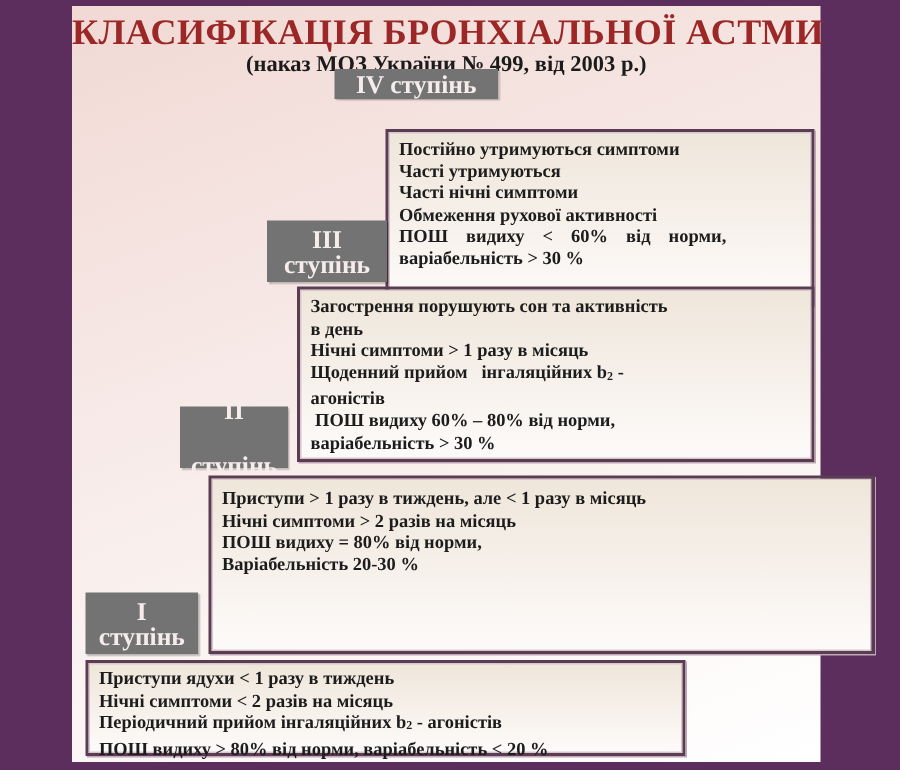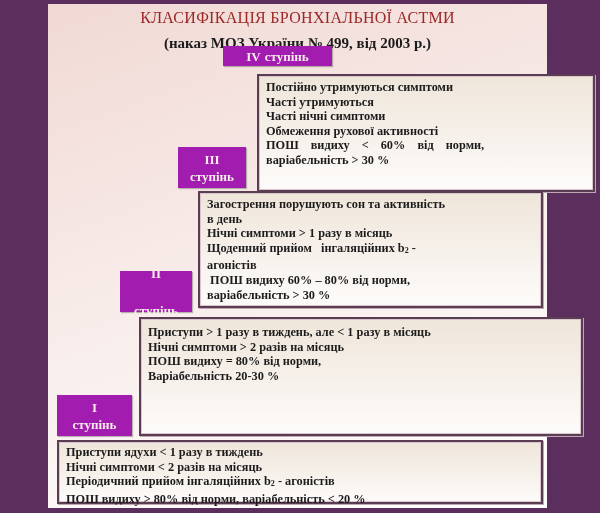--- a/index.html
+++ b/index.html
@@ -8,30 +8,30 @@
     background:#5b2e5e;
     position:relative;
     font-family:"Liberation Serif","DejaVu Serif",serif;
   }
   .slide {
     position:absolute; left:48px; top:4px; width:499px; height:504px;
     background:linear-gradient(160deg,#f1d9d4 0%,#f6e7e4 35%,#fbf5f3 70%,#ffffff 100%);
   }
   .title {
     position:absolute; left:0; width:100%; top:5px; text-align:center;
-    color:#9b2727; font-weight:normal; font-size:16px; letter-spacing:0.3px;
+    color:#9b2727; font-weight:bold; font-size:24px; letter-spacing:0.3px;
     white-space:nowrap;
   }
   .subtitle {
     position:absolute; left:0; width:100%; top:31px; text-align:center;
     color:#1b1b1b; font-weight:bold; font-size:15px; white-space:nowrap;
   }
   .label {
-    position:absolute; background:#a21caf; color:#f7ecec;
-    font-weight:bold; font-size:13px; text-align:center;
+    position:absolute; background:#737373; color:#f7ecec;
+    font-weight:bold; font-size:17px; text-align:center;
     display:flex; flex-direction:column; justify-content:center; align-items:center;
     line-height:17px; box-shadow:1px 1px 1px rgba(0,0,0,0.25);
   }
   .box {
     position:absolute; border:2px solid #5a3d52;
     box-shadow:1px 1px 0 #bfa7b3, inset 0 0 0 1px #d8c6cc;
     background:linear-gradient(180deg,#efe6da 0%,#f6f0ea 50%,#fdfbfa 100%);
     color:#1c1c1c; font-weight:bold; font-size:12.3px; line-height:14.6px;
     padding:4px 6px 4px 7px; box-sizing:border-box;
   }
@@ -43,30 +43,30 @@
 
 <div class="slide">
   <div class="title">КЛАСИФІКАЦІЯ БРОНХІАЛЬНОЇ АСТМИ</div>
   <div class="subtitle">(наказ МОЗ України № 499, від 2003 р.)</div>
 </div>
 
 <div class="label" style="left:223px; top:46px; width:109px; height:20px; flex-direction:row; gap:4px;">
   <span>IV</span>
   <span>ступінь</span>
 </div>
-<div class="box" style="left:257px; top:74px; width:338px; height:118px;">
+<div class="box" style="left:257px; top:86px; width:286px; height:118px;">
   <span class="line">Постійно утримуються симптоми</span>
   <span class="line">Часті утримуються</span>
   <span class="line">Часті нічні симптоми</span>
   <span class="line">Обмеження рухової активності</span>
   <span class="line" style="word-spacing:9px;">ПОШ видиху &lt; 60% від норми,</span>
   <span class="line">варіабельність &gt; 30 %</span>
 </div>
 
-<div class="label" style="left:178px; top:147px; width:68px; height:41px;">
+<div class="label" style="left:178px; top:147px; width:80px; height:41px;">
   <span>III</span>
   <span>ступінь</span>
 </div>
 <div class="box" style="left:198px; top:191px; width:345px; height:117px;">
   <span class="line">Загострення порушують сон та активність</span>
   <span class="line">в день</span>
   <span class="line">Нічні симптоми &gt; 1 разу в місяць</span>
   <span class="line" style="white-space:pre;"><span>Щоденний прийом   інгаляційних b</span><span class="sub">2</span><span> -</span></span>
   <span class="line">агоністів</span>
   <span class="line" style="white-space:pre;"> ПОШ видиху 60% – 80% від норми,</span>
@@ -81,18 +81,18 @@
   <span class="line">Приступи &gt; 1 разу в тиждень, але &lt; 1 разу в місяць</span>
   <span class="line">Нічні симптоми &gt; 2 разів на місяць</span>
   <span class="line">ПОШ видиху = 80% від норми,</span>
   <span class="line">Варіабельність 20-30 %</span>
 </div>
 
 <div class="label" style="left:57px; top:395px; width:75px; height:41px;">
   <span>I</span>
   <span>ступінь</span>
 </div>
-<div class="box" style="left:57px; top:440px; width:486px; height:64px; padding-top:3px;">
+<div class="box" style="left:57px; top:440px; width:400px; height:64px; padding-top:3px;">
   <span class="line">Приступи ядухи &lt; 1 разу в тиждень</span>
   <span class="line">Нічні симптоми &lt; 2 разів на місяць</span>
   <span class="line"><span>Періодичний прийом інгаляційних b</span><span class="sub">2</span><span> - агоністів</span></span>
   <span class="line">ПОШ видиху &gt; 80% від норми, варіабельність &lt; 20 %</span>
 </div>
 
 </body></html>

